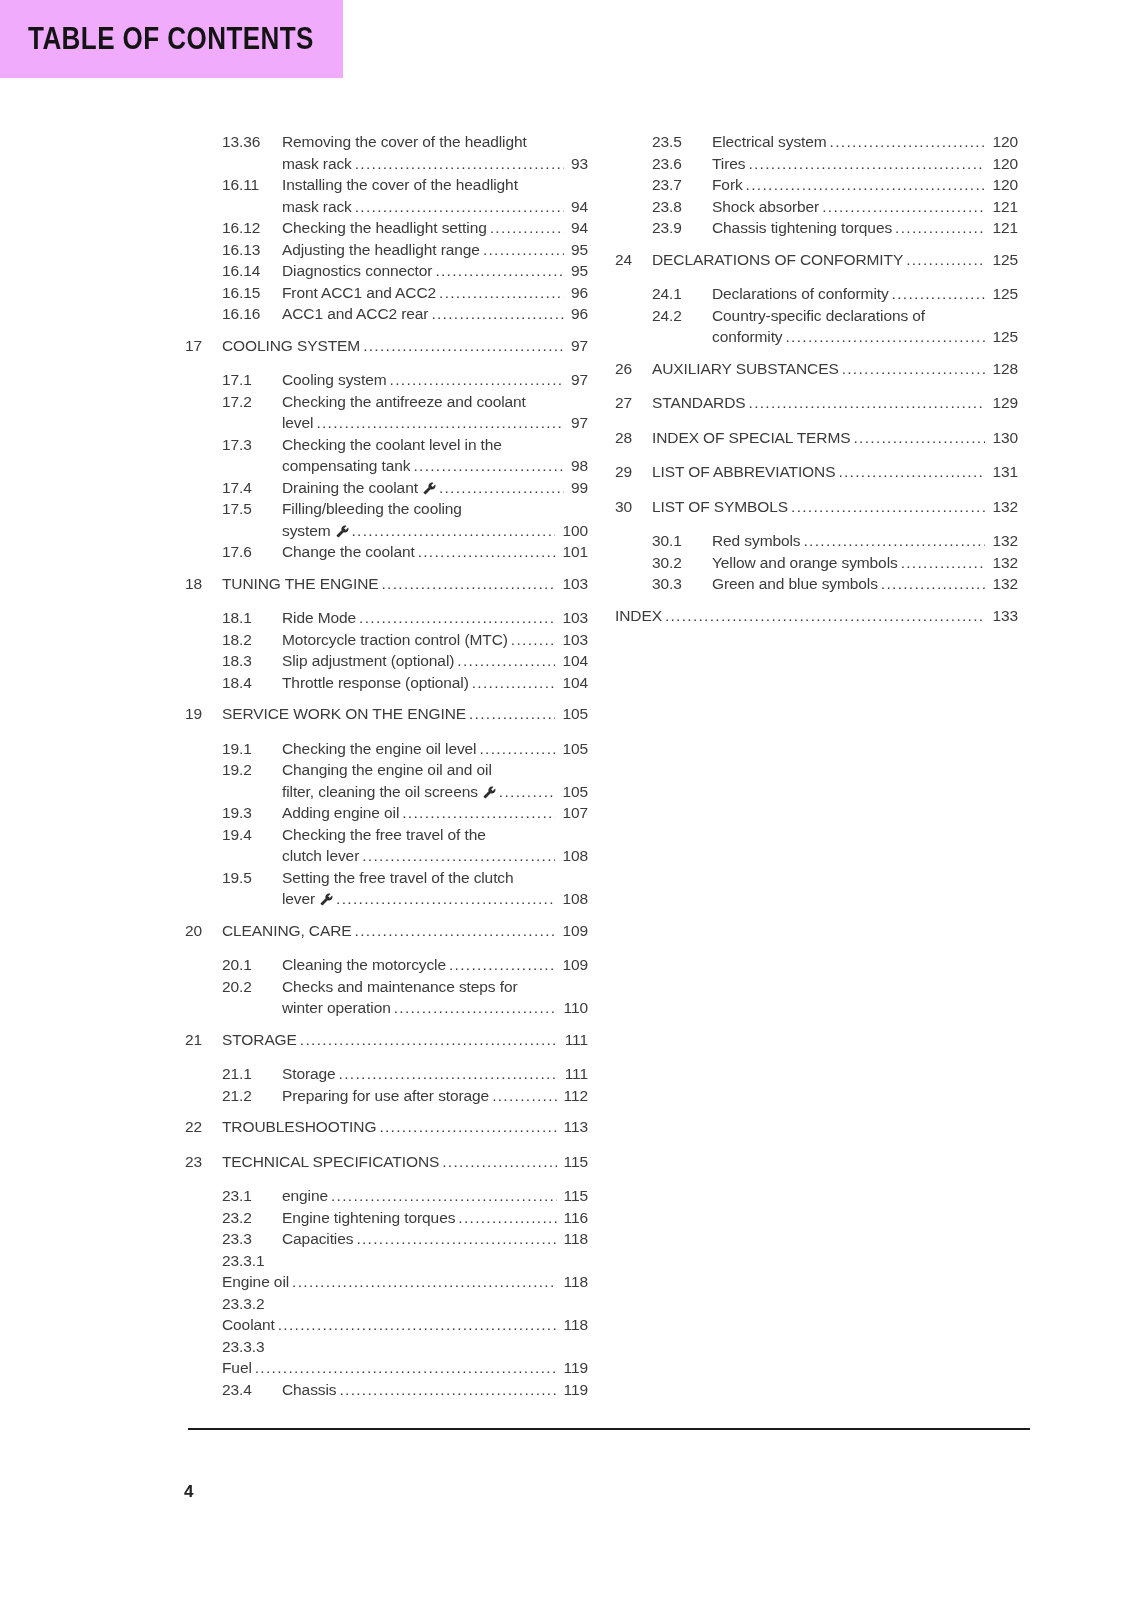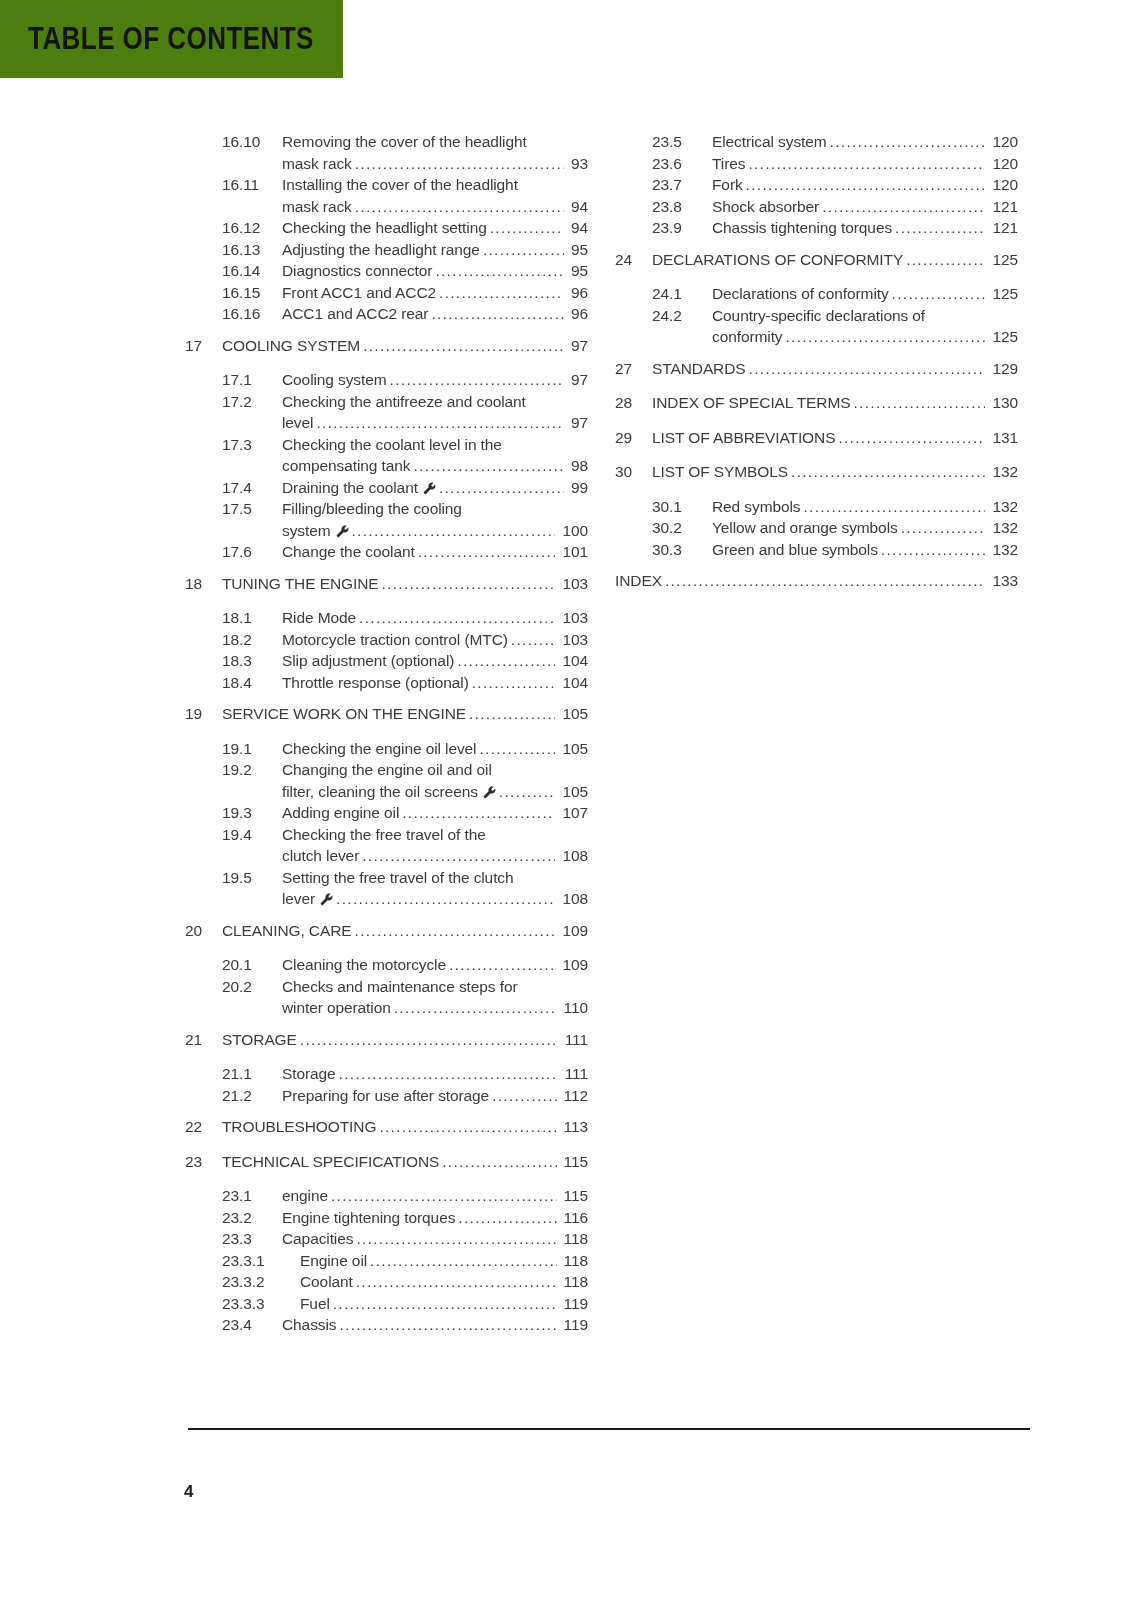--- a/index.html
+++ b/index.html
@@ -6,21 +6,21 @@
   body{
     width:1130px;height:1600px;background:#ffffff;position:relative;
     font-family:"Liberation Sans", sans-serif;color:#3b3b3b;
     -webkit-font-smoothing:antialiased;
   }
   .page{position:absolute;inset:0;overflow:hidden;}
 
   
   .header-box{
     position:absolute;left:0;top:0;width:343px;height:78px;
-    background:#4d7c0f;display:flex;align-items:center;
+    background:#f0abfc;display:flex;align-items:center;
   }
   .header-title{
     margin:0 0 0 28px;font-size:31px;font-weight:700;color:#141414;
     transform:scaleX(0.84);transform-origin:left center;
     white-space:nowrap;letter-spacing:.5px;
   }
 
   
   .toc-col{
     position:absolute;top:131px;width:403px;
@@ -31,21 +31,21 @@
 
   
   .toc-row{display:flex;}
   .toc-row .num{flex:none;}
   .toc-row .body{flex:1;min-width:0;}
   .lv-chapter{margin:10px 0 13px 0;}
   .lv-chapter .num{width:37px;}
   .lv-index{margin:10px 0 13px 0;text-align:center;}
   .lv-sub{padding-left:37px;}
   .lv-sub .num{width:60px;}
-  .lv-subsub{padding-left:37px;}
+  .lv-subsub{padding-left:37px;flex-direction:column;}
   .lv-subsub .num{width:78px;}
 
   .lastline{display:flex;align-items:baseline;}
   .lastline .t{flex:none;max-width:100%;}
   .dots{
     flex:1;min-width:14px;overflow:hidden;white-space:nowrap;
     margin-left:3px;
   }
   .dots::after{
     content:"..........................................................................................................................";
@@ -73,21 +73,21 @@
 <body>
 
 <div class="page">
 
   <div class="header-box">
     <h1 class="header-title">TABLE OF CONTENTS</h1>
   </div>
 
   <div class="toc-col col-left">
       <div class="toc-row lv-sub">
-        <span class="num">16.10</span>
+        <span class="num">13.36</span>
         <div class="body">
           <div class="tline">Removing the cover of the headlight</div>
           <div class="lastline">
             <span class="t">mask rack</span>
             <span class="dots"></span>
             <span class="pg">93</span>
           </div>
         </div>
       </div>
       <div class="toc-row lv-sub">
@@ -585,20 +585,30 @@
         <div class="body">
           <div class="tline">Country-specific declarations of</div>
           <div class="lastline">
             <span class="t">conformity</span>
             <span class="dots"></span>
             <span class="pg">125</span>
           </div>
         </div>
       </div>
       <div class="toc-row lv-chapter">
+        <span class="num">26</span>
+        <div class="body">
+          <div class="lastline">
+            <span class="t">AUXILIARY SUBSTANCES</span>
+            <span class="dots"></span>
+            <span class="pg">128</span>
+          </div>
+        </div>
+      </div>
+      <div class="toc-row lv-chapter">
         <span class="num">27</span>
         <div class="body">
           <div class="lastline">
             <span class="t">STANDARDS</span>
             <span class="dots"></span>
             <span class="pg">129</span>
           </div>
         </div>
       </div>
       <div class="toc-row lv-chapter">

